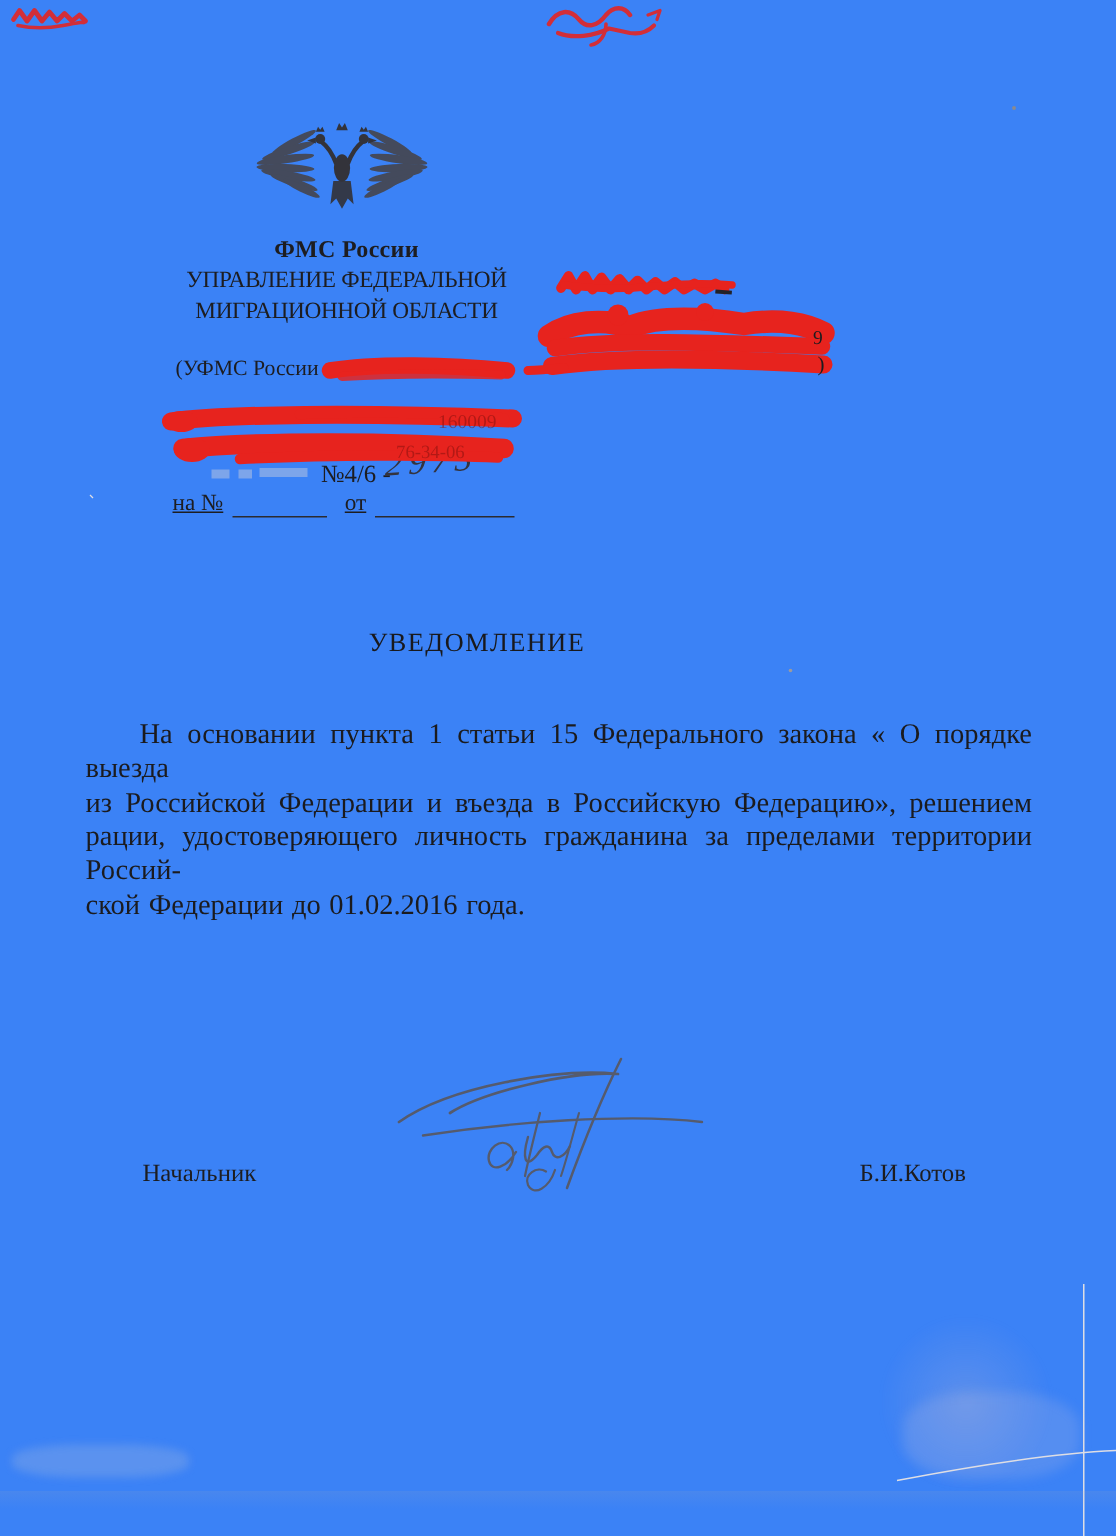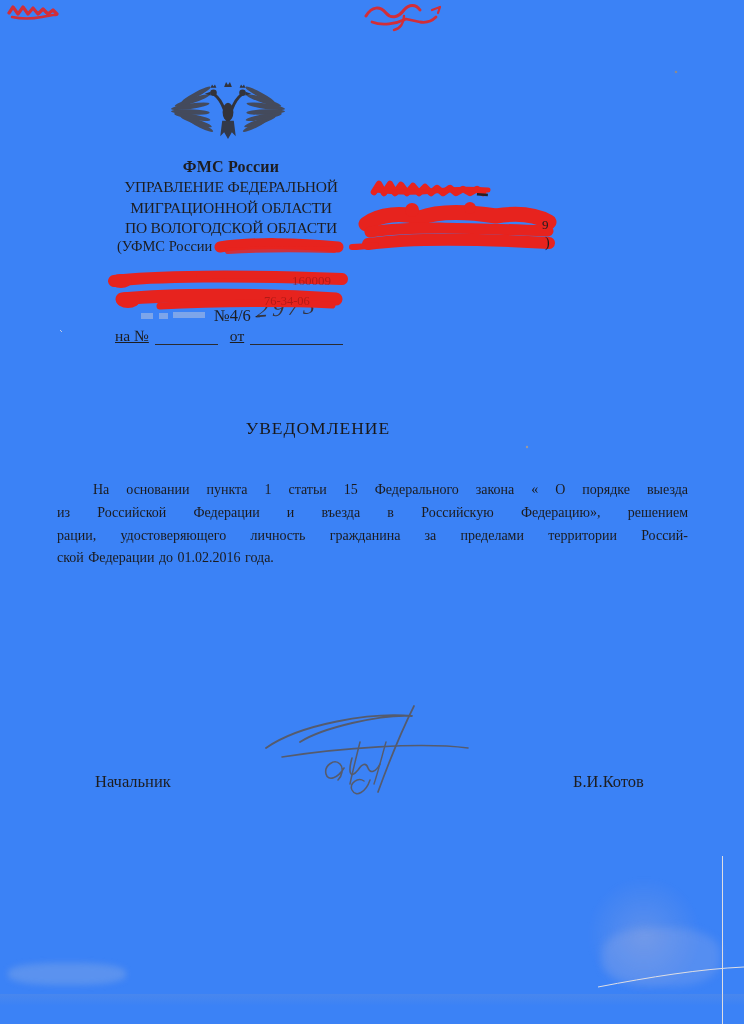--- a/index.html
+++ b/index.html
@@ -23,21 +23,21 @@
   }
   .ref-row{left:115px;top:327px;font-size:15.5px;display:flex;align-items:flex-end;text-decoration:underline;}
   .ref-row .lbl{margin-right:6px;}
   .blank-line{display:inline-block;border-bottom:1.3px solid #2b2b30;height:14px;}
   .line1{width:63px;margin-right:12px;}
   .line2{width:93px;}
   
   .title{left:0;top:418px;width:636px;text-align:center;
     font-size:17.5px;letter-spacing:1px;color:#19191c;}
   
-  .body-block{left:57px;top:479px;width:631px;font-size:14px;color:#1b1b1e;}
+  .body-block{left:57px;top:479px;width:631px;font-size:19px;color:#1b1b1e;}
   .bline{line-height:22.8px;text-align:justify;text-align-last:justify;word-spacing:1px;}
   .bline.first{text-indent:36px;}
   .bline.last{text-align-last:left;}
   
   .sig-position{left:95px;top:772px;font-size:16.5px;}
   .sig-name{left:573px;top:772px;font-size:16.5px;}
   
   .edge-line{left:722px;top:856px;width:1.4px;height:168px;background:#dddde3;}
   .bottom-band{left:0;top:994px;width:744px;height:12px;
     background:linear-gradient(to bottom, rgba(170,170,182,0.12), rgba(255,255,255,0));}
@@ -94,21 +94,20 @@
       <path d="M72,8 l1.5,-3.5 1.5,2 1.5,-2 1.5,3.5 z" stroke="none"></path>
       <ellipse cx="60" cy="33" rx="5.6" ry="9.5" stroke="none"></ellipse>
       <path d="M54,42 L66,42 L68,58 l-4,-4 -4,7 -4,-7 -4,4 z" stroke="none" opacity="0.92"></path>
     </g>
   </svg>
 
   <div class="abs letterhead">
     <div class="lh-bold">ФМС России</div>
     <div class="lh-line">УПРАВЛЕНИЕ ФЕДЕРАЛЬНОЙ</div>
     <div class="lh-line">МИГРАЦИОННОЙ ОБЛАСТИ</div>
-    <div class="lh-line">ПО ВОЛОГОДСКОЙ ОБЛАСТИ</div>
   </div>
   <div class="abs lh-sub">(УФМС России по</div>
 
   <div class="abs num-row">№4/6 -</div>
   <div class="abs handwritten">2973</div>
 
   <div class="abs ref-row">
     <span class="lbl">на №</span>
     <span class="blank-line line1"></span>
     <span class="lbl">от</span>

